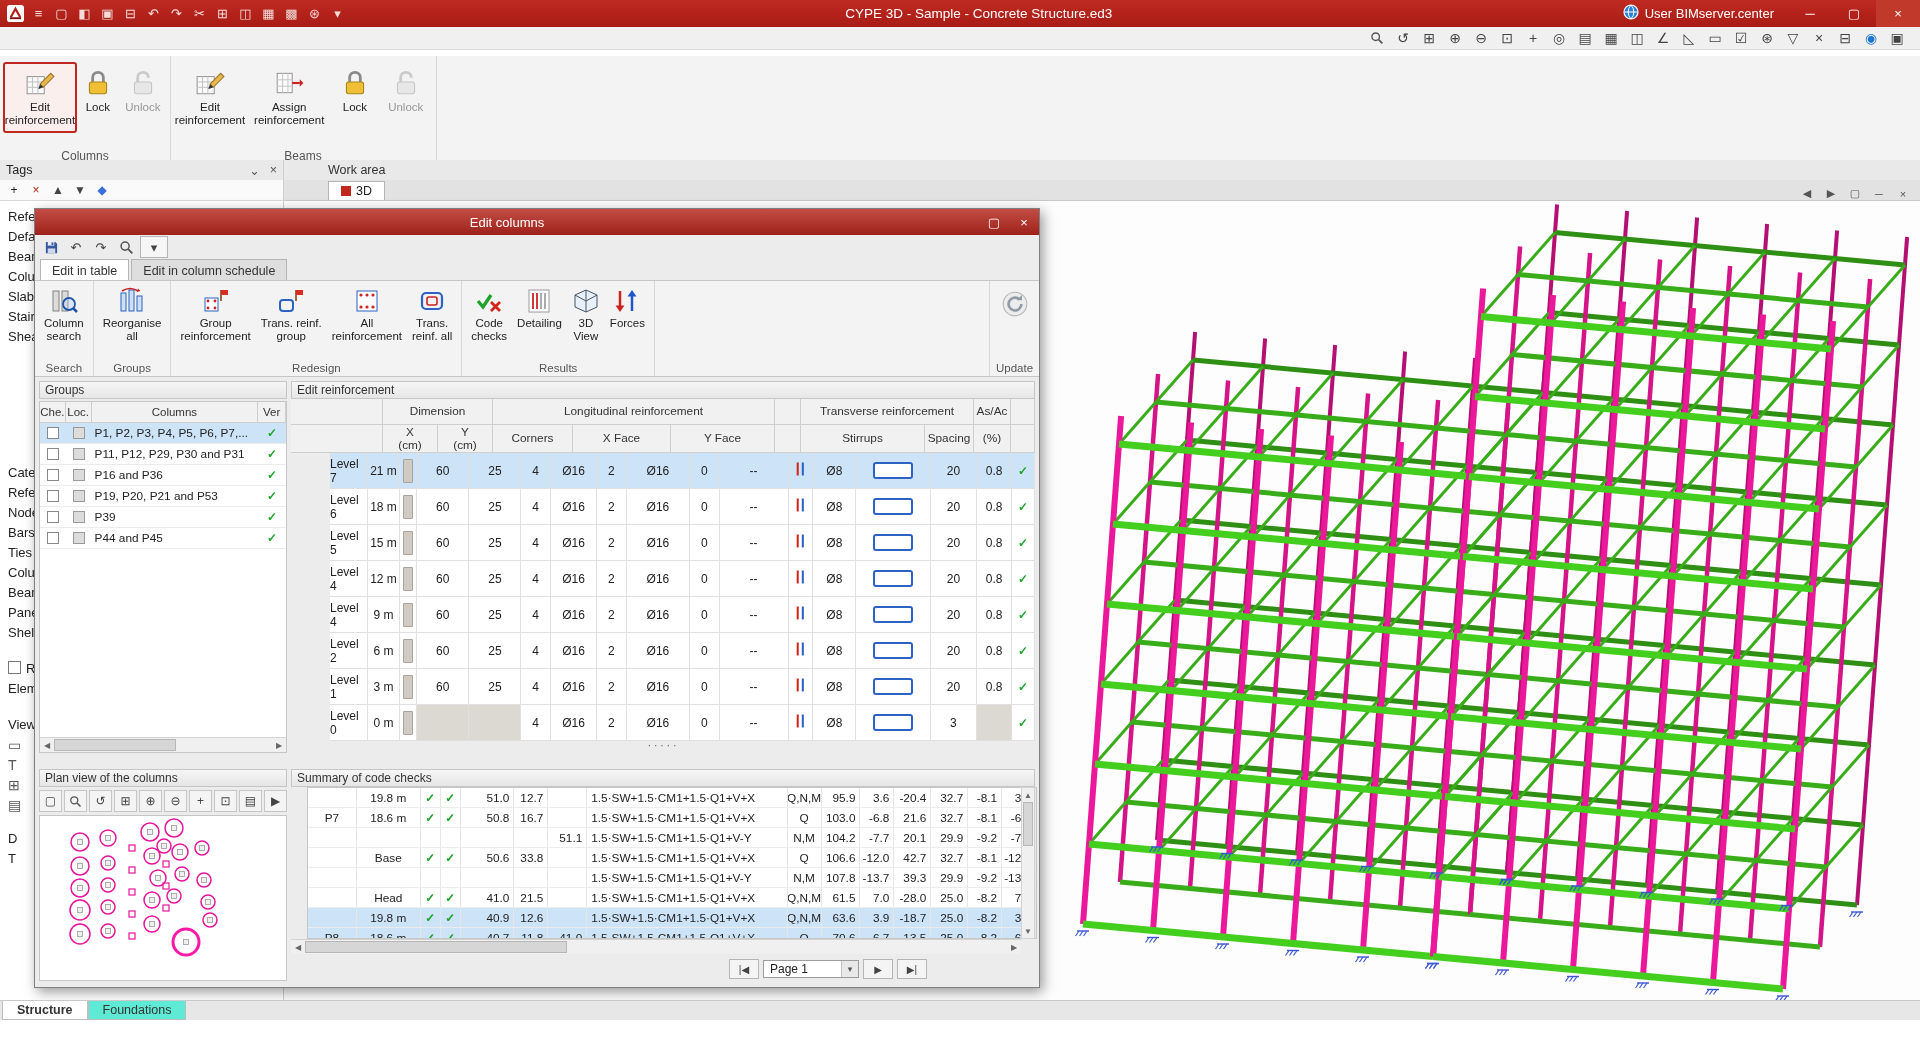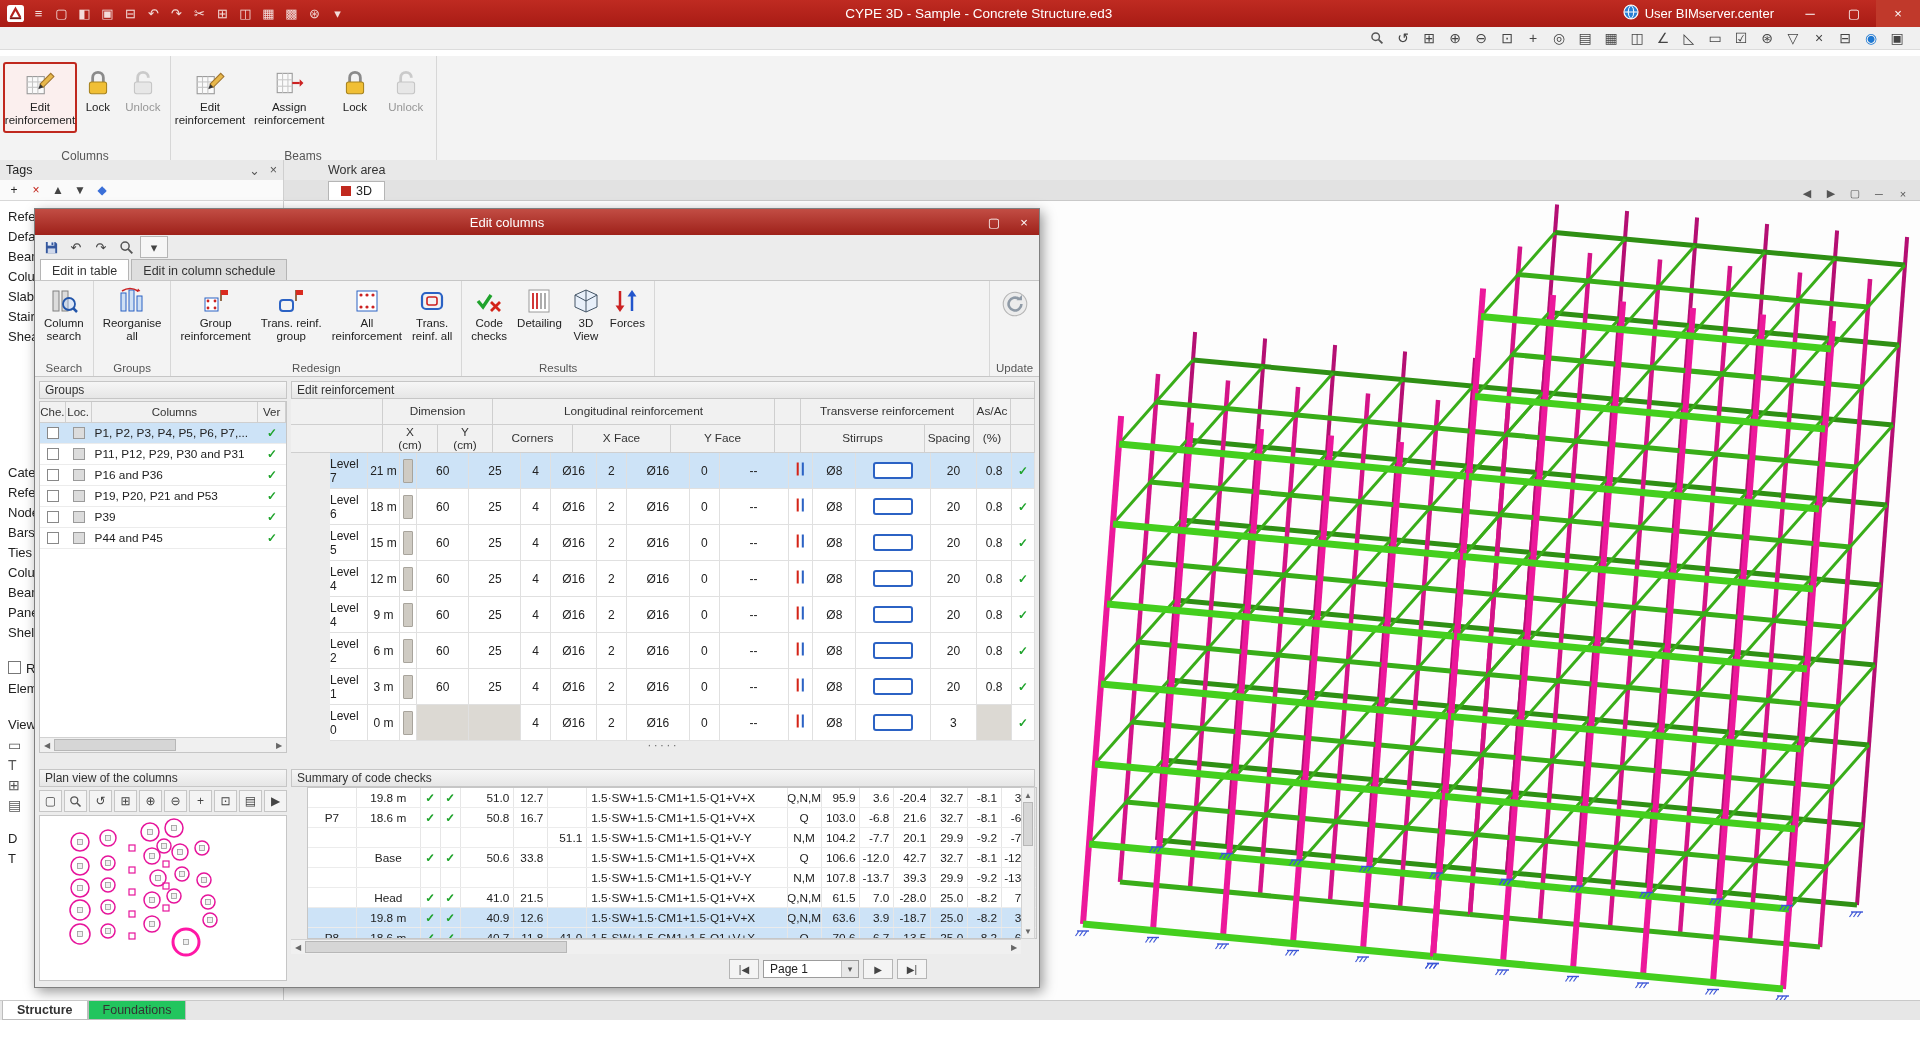--- a/index.html
+++ b/index.html
@@ -56,21 +56,21 @@
   #tagslist{position:absolute;left:0;top:0;width:284px;height:100%;background:#fff;border-right:1px solid #cfcfcf;
     box-sizing:border-box;overflow:hidden;padding-top:6px;}
   .tagitem{height:20px;line-height:20px;padding-left:8px;font-size:13px;color:#222;white-space:nowrap;}
   .tagitem .cbx{display:inline-block;width:11px;height:11px;border:1px solid #777;background:#fff;margin-right:5px;vertical-align:-1px;}
   .tagicon{color:#555;font-size:14px;}
   #viewport{position:absolute;left:284px;top:0;right:0;bottom:0;background:#fdfdfd;overflow:hidden;}
   #struct3d{position:absolute;left:0;top:0;}
   
   #bottomtabs{position:absolute;left:0;top:1000px;width:1920px;height:19px;background:#e7e7e7;border-top:1px solid #c9c9c9;
     display:flex;align-items:stretch;padding-left:2px;}
-  .btab{padding:0 14px;display:flex;align-items:center;font-size:12.5px;color:#333;border:1px solid #bdbdbd;border-top:none;background:#22c55e;}
+  .btab{padding:0 14px;display:flex;align-items:center;font-size:12.5px;color:#333;border:1px solid #bdbdbd;border-top:none;background:#5eead4;}
   .btab.active{background:#fff;font-weight:bold;}
   #statusbar{position:absolute;left:0;top:1019px;width:1920px;height:21px;background:#f0f0f0;border-top:1px solid #cfcfcf;
     display:flex;align-items:center;gap:8px;padding-left:8px;box-sizing:border-box;font-size:12.5px;color:#222;}
   #statusbar svg{width:15px;height:15px;}
   
   #dialog{position:absolute;left:34px;top:208px;width:1004px;height:778px;background:#ececec;border:1px solid #7f7f7f;
     box-shadow:3px 4px 12px rgba(0,0,0,.4);box-sizing:content-box;}
   #dtitle{position:absolute;left:0;top:0;right:0;height:26px;background:linear-gradient(#c24d44,#9e211a);color:#fff;
     display:flex;align-items:center;font-size:13px;}
   #dtitle .t{flex:1;text-align:center;}

